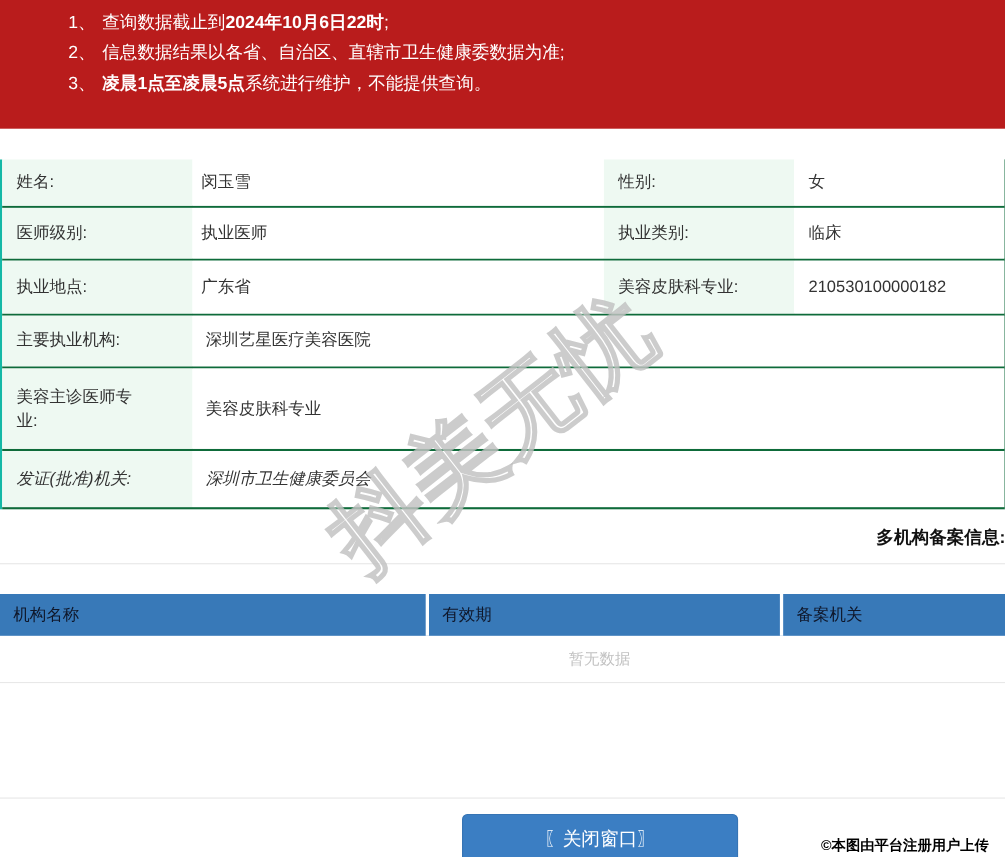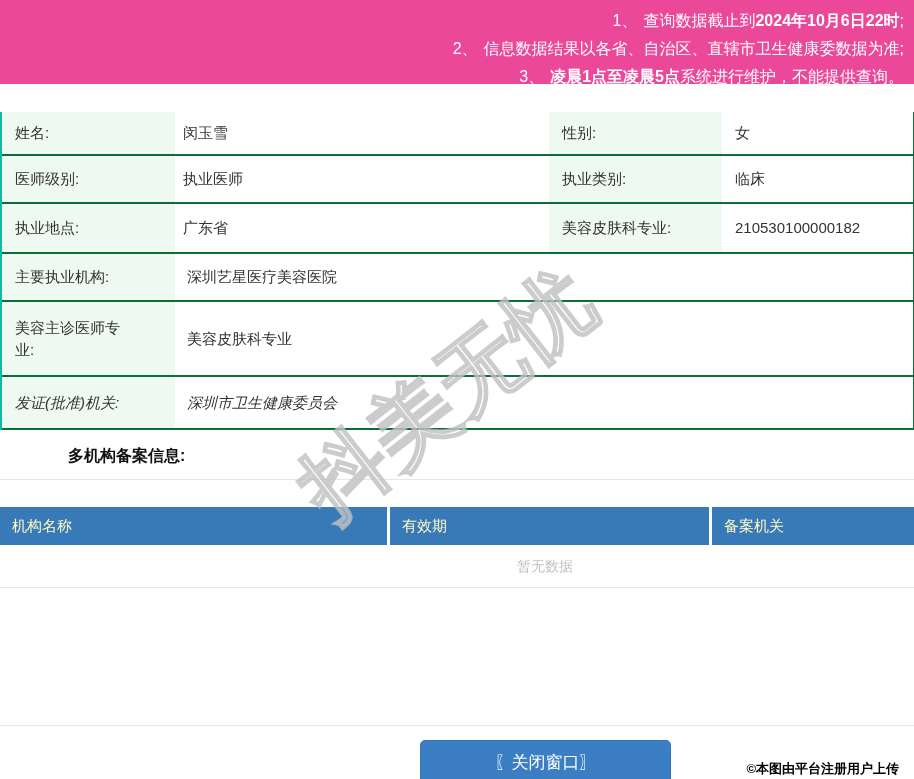--- a/index.html
+++ b/index.html
@@ -9,26 +9,25 @@
     position: relative;
     width: 914px;
     height: 779px;
     overflow: hidden;
     background: #ffffff;
   }
 
   
   .banner {
     width: 914px;
-    height: 84px;
-    background: #ec4899;
+    height: 117px;
+    background: #b91c1c;
     color: #ffffff;
     padding: 7px 10px 0 62px;
     margin-bottom: 28px;
-    text-align: right;
   }
   .notice-line {
     height: 28px;
     line-height: 28px;
     font-size: 16px;
     white-space: nowrap;
   }
   .notice-line .num { margin-right: 6px; }
   .notice-line b { font-weight: bold; }
 
@@ -65,34 +64,34 @@
   .cell.label2 { flex: 0 0 173px; background: #eef9f2; padding: 0 10px 0 13px; }
   .cell.value2 { flex: 1 1 auto; padding-left: 13px; background: #ffffff; }
   .cell.value-wide { flex: 1 1 auto; padding-left: 12px; background: #ffffff; }
 
   
   .filing-title-wrap {
     width: 914px;
     height: 50px;
     padding-top: 16px;
     padding-left: 68px;
-    text-align: left;
+    text-align: right;
     border-bottom: 1px solid #e7e7e7;
   }
   .filing-title { font-size: 16px; font-weight: bold; color: #111111; }
 
   .filing-header {
     display: flex;
     width: 914px;
     height: 38px;
     margin-top: 27px;
   }
   .filing-header .hcell {
     background: #3879b8;
-    color: #fef9c3;
+    color: #0f172a;
     font-size: 15px;
     display: flex;
     align-items: center;
     padding-left: 12px;
   }
   .filing-header .hc1 { flex: 0 0 390px; border-right: 3px solid #ffffff; }
   .filing-header .hc2 { flex: 0 0 322px; border-right: 3px solid #ffffff; }
   .filing-header .hc3 { flex: 1 1 auto; }
 
   .filing-empty {

